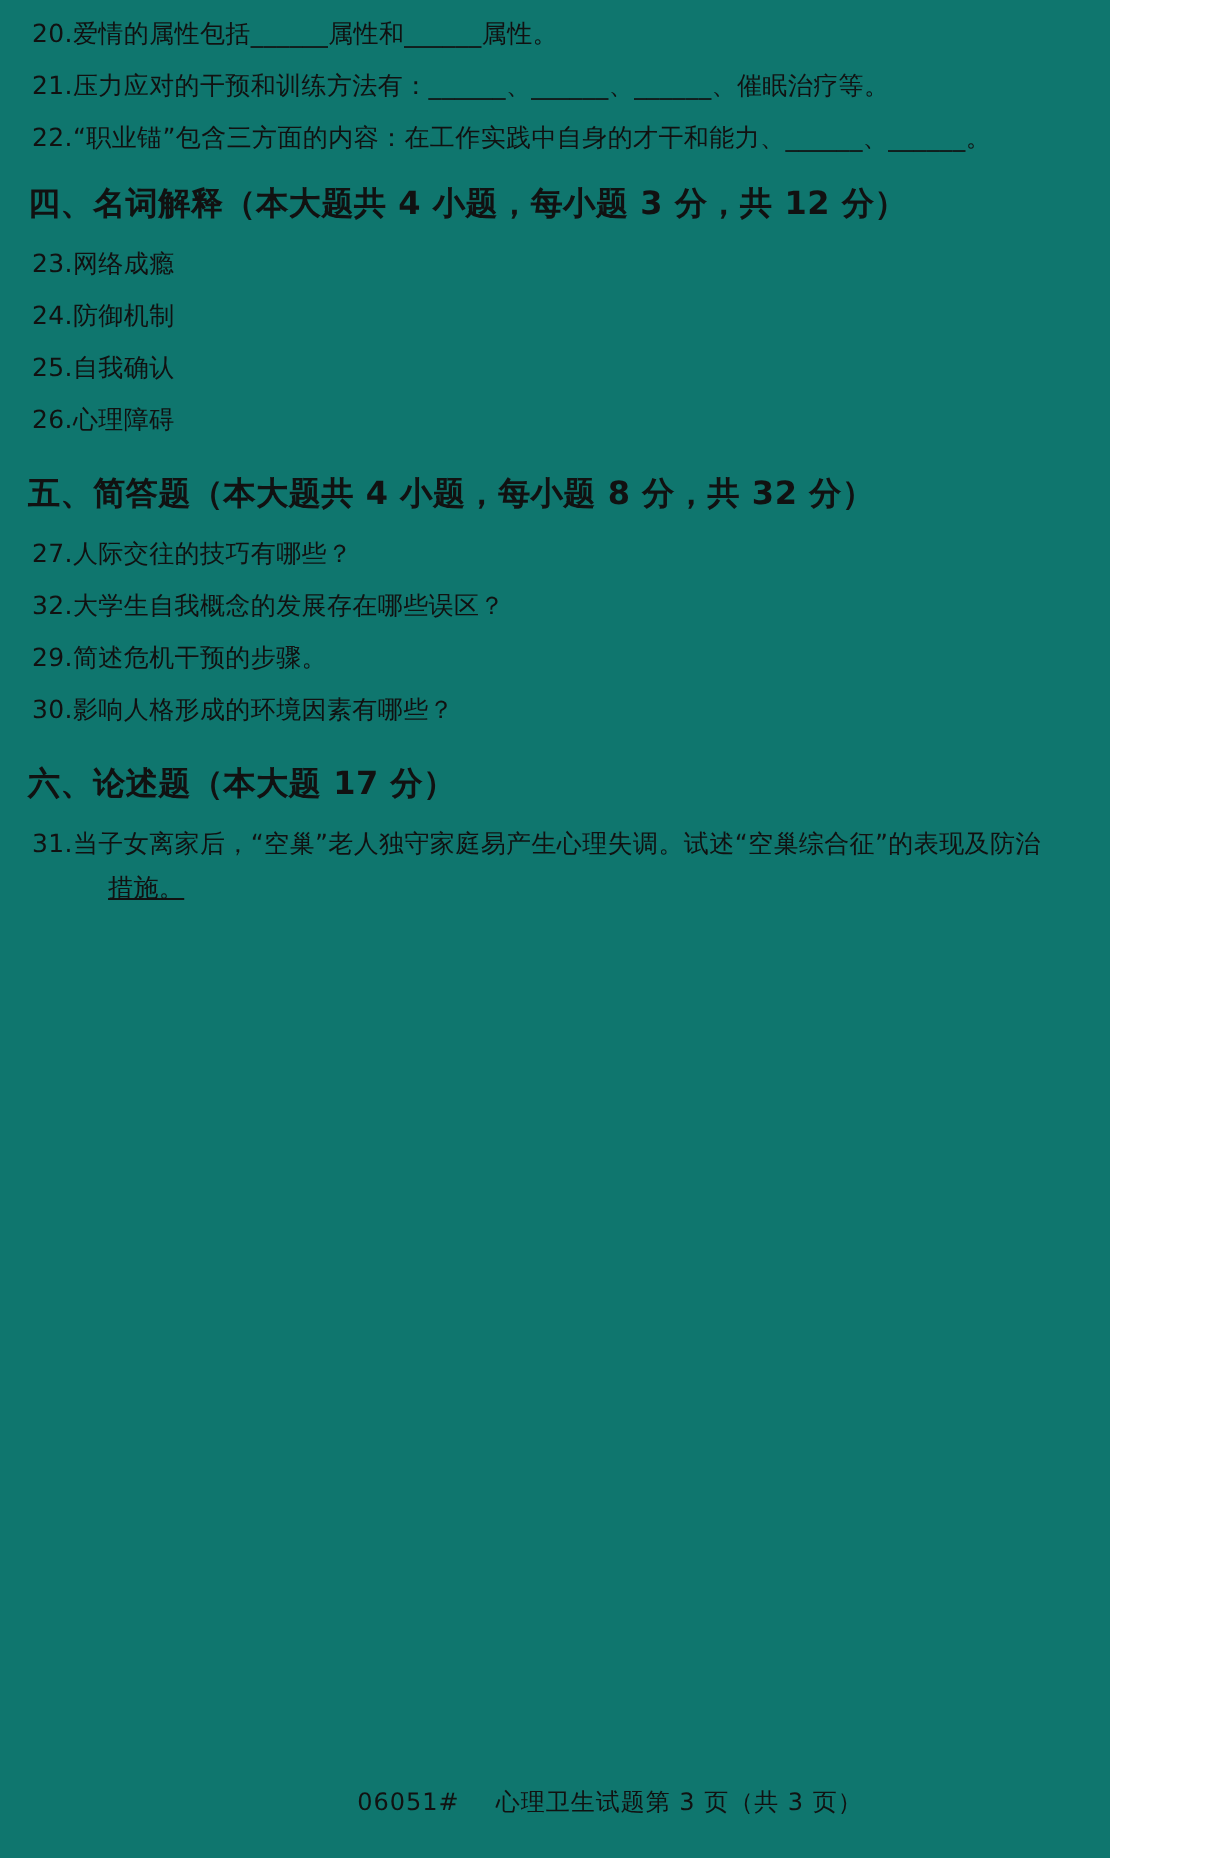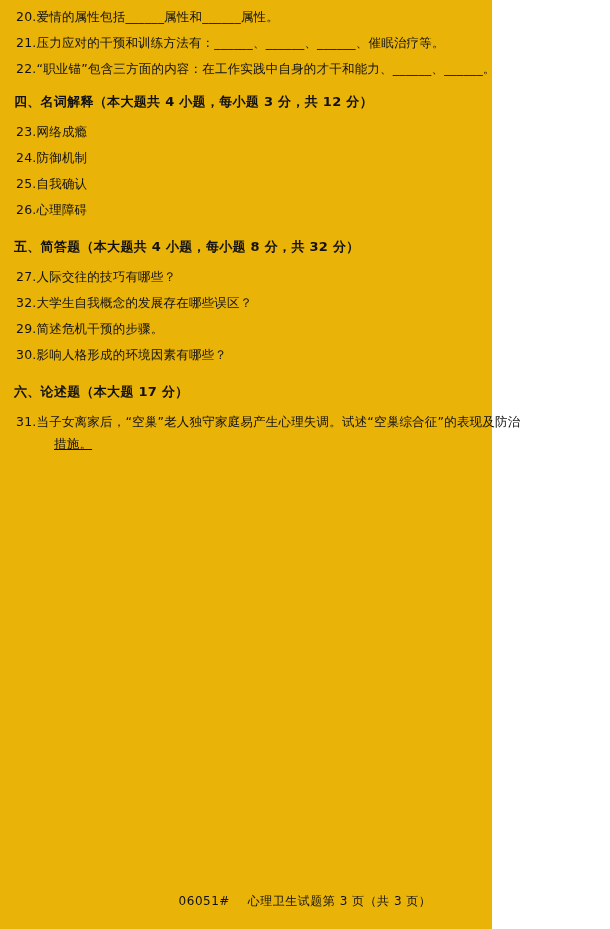--- a/index.html
+++ b/index.html
@@ -12,42 +12,42 @@
     height: 929px;
     position: relative;
     font-family: "DejaVu Sans", "Liberation Sans", sans-serif;
     color: #111111;
     overflow: hidden;
   }
   .page {
     position: absolute;
     left: 0;
     top: 0;
-    width: 492px;
+    width: 555px;
     height: 929px;
-    background: #eab308;
+    background: #0f766e;
   }
   .content {
     position: absolute;
     left: 14px;
     top: 8px;
     width: 580px;
   }
   .line {
     font-size: 12.5px;
     line-height: 17px;
     margin-bottom: 9px;
     white-space: pre-wrap;
     letter-spacing: 0.2px;
   }
   .q {
     padding-left: 2px;
   }
   .section-head {
-    font-size: 13px;
+    font-size: 16px;
     font-weight: bold;
     line-height: 18px;
     margin-top: 4px;
     margin-bottom: 12px;
     letter-spacing: 0.3px;
   }
   .gap-small { height: 3px; }
   .gap-med { height: 7px; }
   .indent-cont {
     padding-left: 40px;

